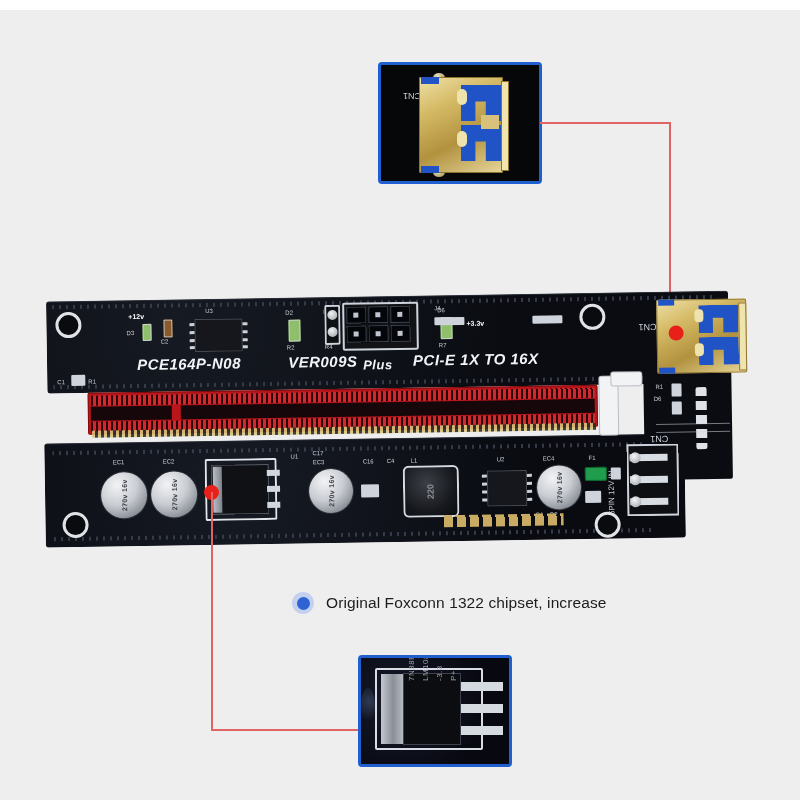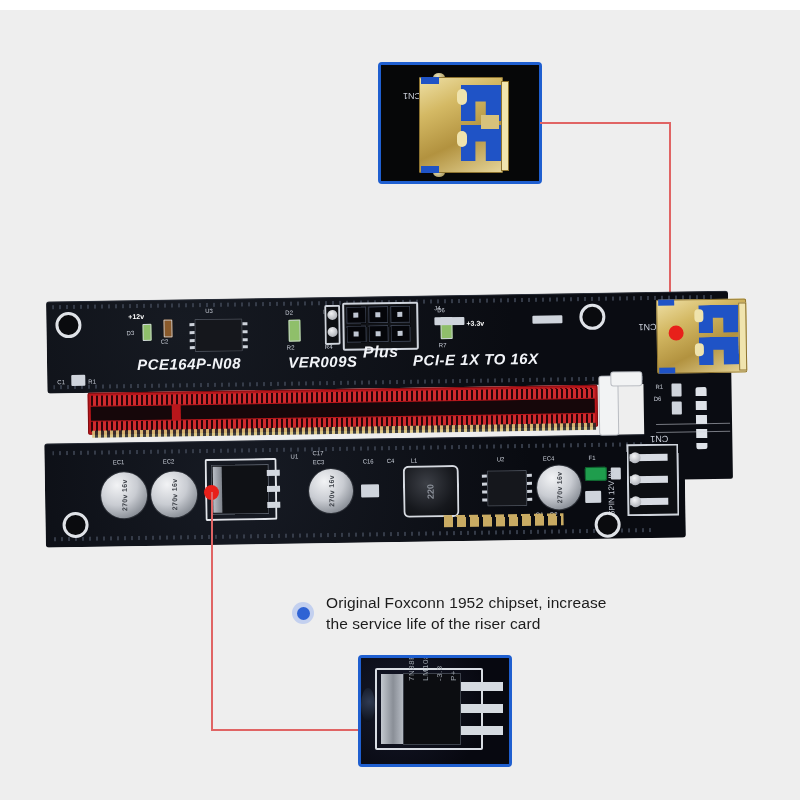--- a/index.html
+++ b/index.html
@@ -335,21 +335,21 @@
                   background:radial-gradient(circle at 40% 35%,#f0f1f3,#9a9ea6);"></div>
     </div>
 
     <div class="smd" style="left:392px;top:30px;width:30px;height:8px;"></div>
     <div class="smd" style="left:490px;top:30px;width:30px;height:8px;"></div>
     <div class="silk silk-sm" style="left:392px;top:18px;">J4</div>
     <div class="holefull" style="left:540px;top:22px;width:20px;height:20px;"></div>
 
     <div class="silk silk-big" style="left:94px;top:64px;">PCE164P-N08</div>
     <div class="silk silk-big" style="left:245px;top:64px;">VER009S</div>
-    <div class="silk silk-big" style="left:320px;top:55px;font-size:16px;">Plus</div>
+    <div class="silk silk-big" style="left:320px;top:69px;font-size:13px;">Plus</div>
     <div class="silk silk-big" style="left:370px;top:64px;">PCI-E 1X TO 16X</div>
 
     <div class="silk silk-sm" style="left:14px;top:86px;">C1</div>
     <div class="smd" style="left:28px;top:82px;width:14px;height:11px;"></div>
     <div class="silk silk-sm" style="left:45px;top:86px;">R1</div>
 
     <div class="pcie">
       <div class="lip t"></div>
       <div class="groove"></div>
       <div class="lip b"></div>
@@ -462,22 +462,21 @@
 
   <div class="reddot" style="left:204px;top:485px;"></div>
   <div class="lline" style="left:211px;top:492px;width:2px;height:238px;"></div>
   <div class="lline" style="left:211px;top:729px;width:157px;height:2px;"></div>
 
   <div class="callout" style="left:292px;top:592px;">
     <span class="bullet">
         <i></i>
       </span>
     <span class="ctext">
-      <span>Original Foxconn 1952 chipset, increase</span><br>
-      <span>the service life of the riser card</span>
+      <span>Original Foxconn 1322 chipset, increase</span><br>
     </span>
   </div>
 
   <div class="inset" style="left:358px;top:655px;width:154px;height:112px;background:#0a0c14;">
     <div style="position:absolute;left:0;top:0;right:0;bottom:0;
                 background:radial-gradient(circle at 25% 40%,#16192a 0%,#070810 70%);"></div>
 
     <div style="position:absolute;left:14px;top:10px;width:108px;height:82px;
                 box-shadow:inset 0 0 0 2px #d8dce3;border-radius:2px;"></div>
 

